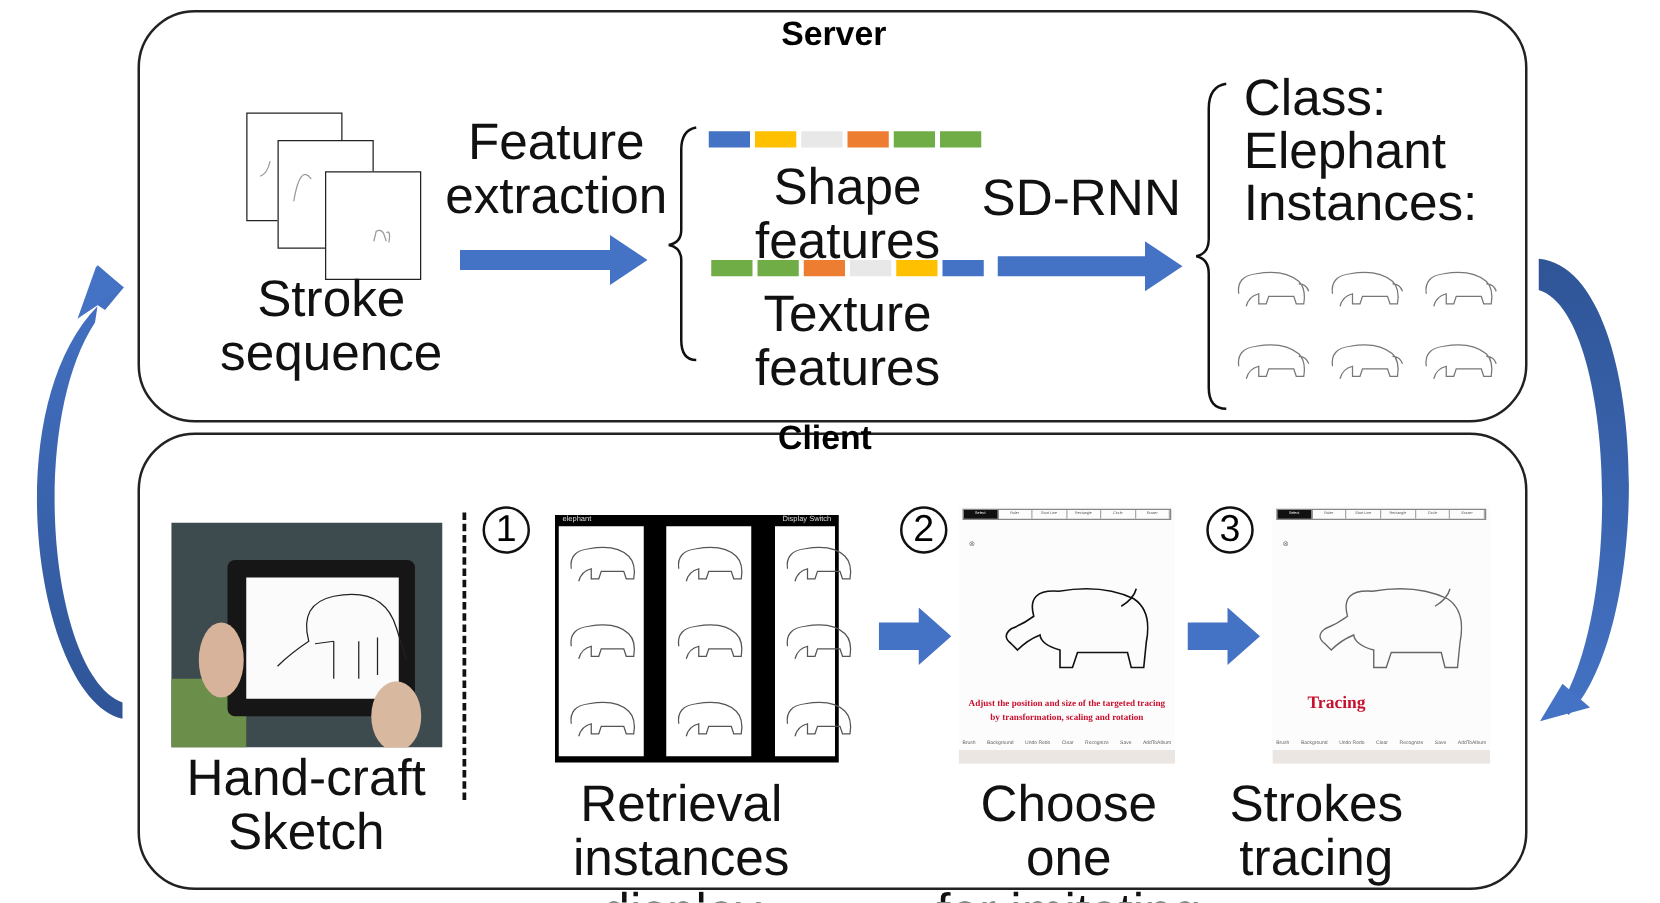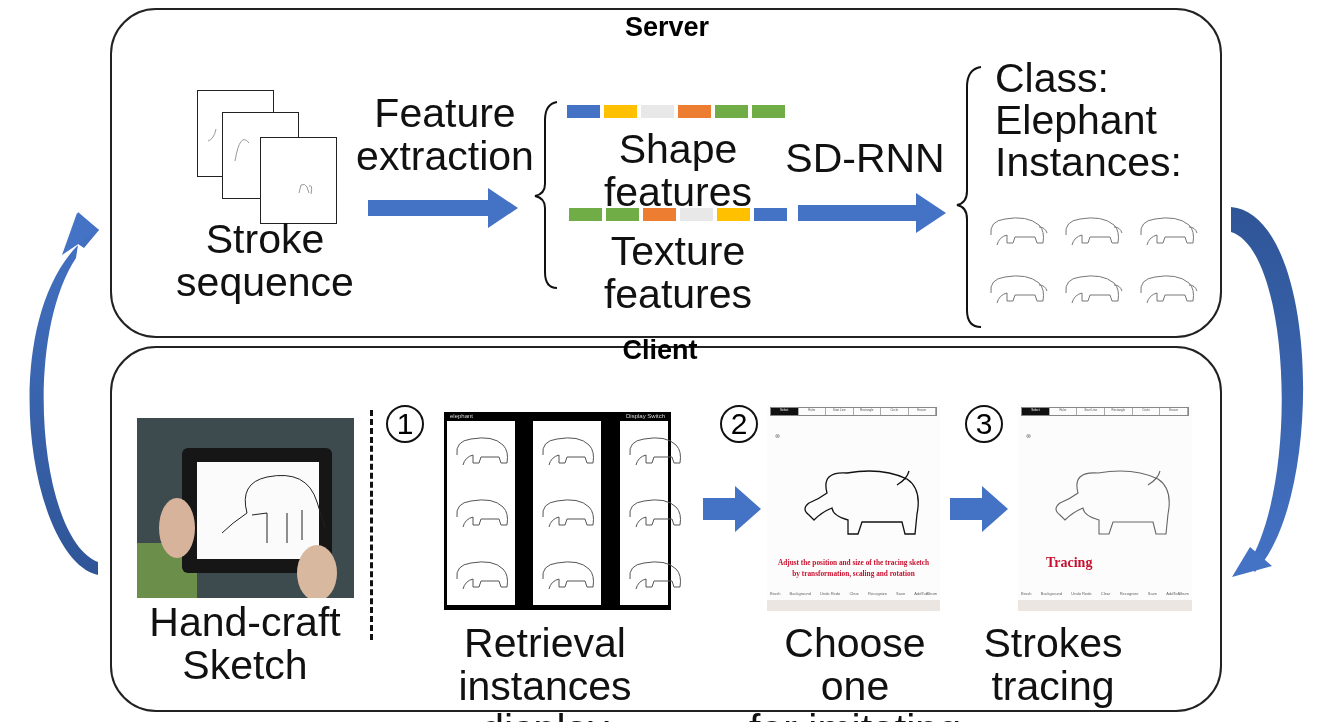--- a/index.html
+++ b/index.html
@@ -197,21 +197,21 @@
       <span>Ruler</span>
       <span>Start Line</span>
       <span>Rectangle</span>
       <span>Circle</span>
       <span>Eraser</span>
     </div>
   <span class="abs" style="left:8px;top:27px;font-size:6px;color:#777;">⊗</span>
   <svg class="abs" style="left:22px;top:62px" width="130" height="80">
     <path d="M20,48 q-8,-6 0,-12 q10,-4 18,-10 q-6,-22 20,-20 q35,-6 60,6 q15,10 10,35 l-2,20 h-10 l-3,-12 h-40 l-4,12 h-10 l0,-14 q-15,-4 -16,-12 q-10,4 -18,12 z M108,18 q10,-6 12,-14" stroke="#111" stroke-width="1.3" fill="none"></path>
   </svg>
-  <div class="abs" style="left:2px;right:2px;top:152px;font-family:'Liberation Serif',serif;font-weight:bold;font-size:7.3px;line-height:11px;text-align:center;color:#c8102e;white-space:pre-line;">Adjust the position and size of the tracing sketch
+  <div class="abs" style="left:2px;right:2px;top:152px;font-family:'Liberation Serif',serif;font-weight:bold;font-size:7.3px;line-height:11px;text-align:center;color:#c8102e;white-space:pre-line;">Adjust the position and size of the targeted tracing
 by transformation, scaling and rotation</div>
   <div class="tb" id="tb2">
       <span>Brush</span>
       <span>Background</span>
       <span>Undo Redo</span>
       <span>Clear</span>
       <span>Recognize</span>
       <span>Save</span>
       <span>AddToAlbum</span>
     </div>

